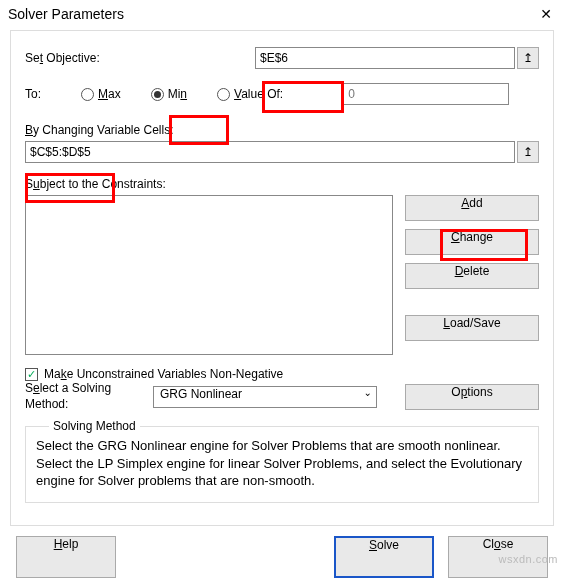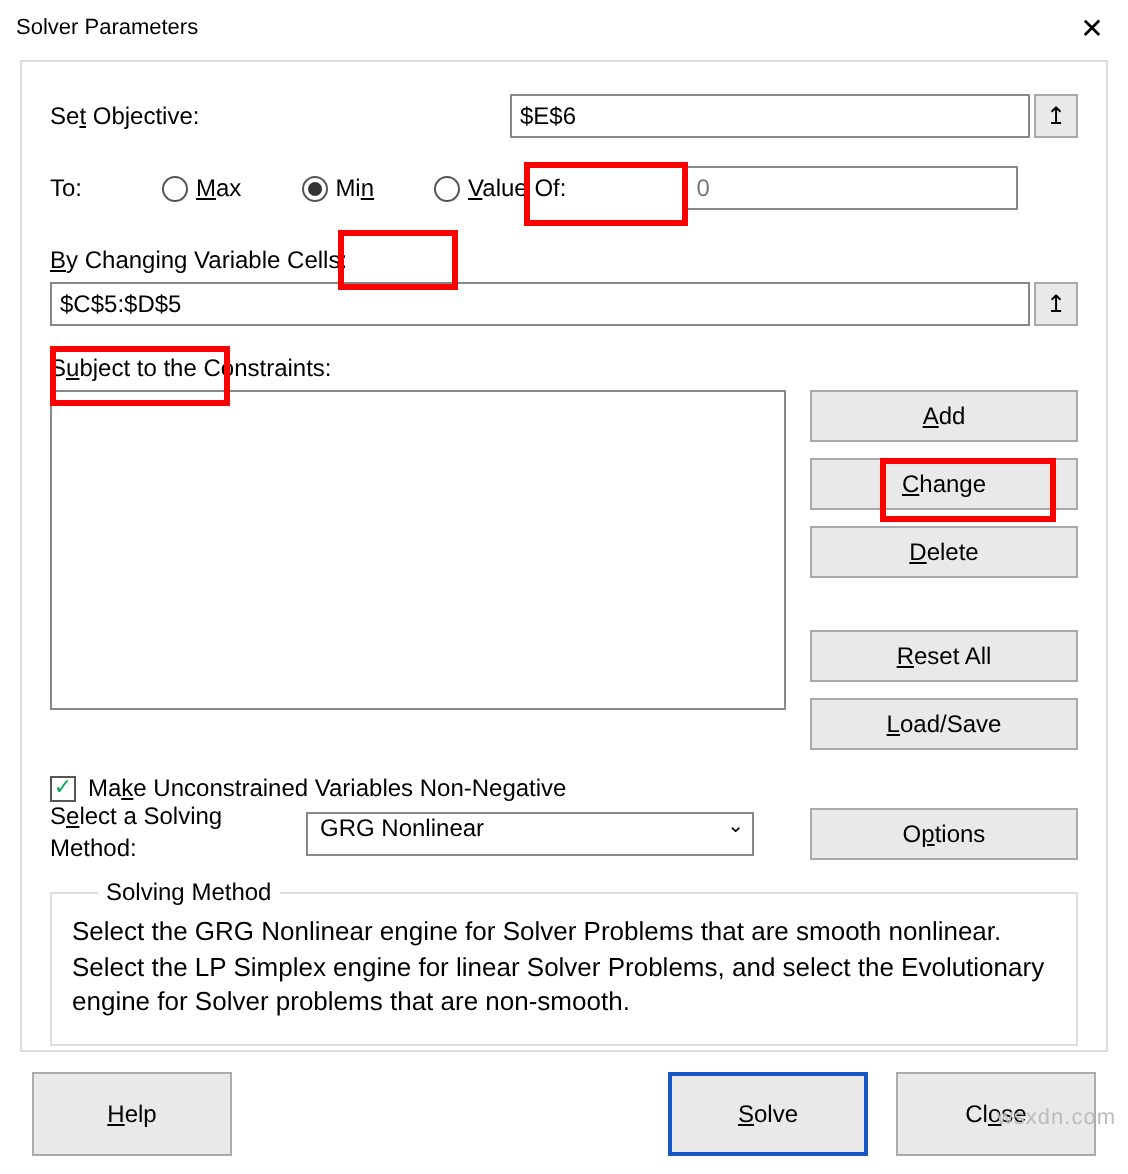--- a/index.html
+++ b/index.html
@@ -12,21 +12,21 @@
     height: 587px;
     overflow: hidden;
     color: #000;
   }
   .titlebar {
     display: flex;
     align-items: center;
     justify-content: space-between;
     padding: 6px 8px 4px 8px;
   }
-  .titlebar .title { font-size: 11px; }
+  .titlebar .title { font-size: 14px; }
   .titlebar .close { font-size: 14px; width: 20px; text-align: center; cursor: default; }
   .outer-group {
     border: 1px solid #ddd;
     margin: 4px 10px 6px 10px;
     padding: 16px 14px 12px 14px;
     position: relative;
     height: 496px;
   }
   .row { display: flex; align-items: center; margin-bottom: 10px; }
   .lbl { width: 90px; }
@@ -87,21 +87,21 @@
     overflow-y: scroll;
   }
   .side-buttons {
     width: 134px;
     display: flex; flex-direction: column; gap: 8px;
   }
   .btn {
     height: 26px;
     border: 1px solid #aaa;
     background: #e9e9e9;
-    display: flex; align-items: center; justify-content: center;
+    display: flex; justify-content: center;
     font-family: inherit; font-size: 12px;
   }
   .btn.wide { width: 134px; }
   .side-buttons .gap { height: 10px; }
   .red-add { left: 429px; top: 198px; width: 88px; height: 32px; }
   .check-row { margin-top: 12px; display: flex; align-items: center; gap: 6px; }
   .checkbox {
     width: 13px; height: 13px; border: 1px solid #555;
     display: inline-flex; align-items: center; justify-content: center;
     font-size: 11px; color: #0a5; line-height: 1;
@@ -198,23 +198,20 @@
           <span><span class="u">A</span><span>dd</span></span>
         </div>
       <div class="btn wide">
           <span><span class="u">C</span><span>hange</span></span>
         </div>
       <div class="btn wide">
           <span><span class="u">D</span><span>elete</span></span>
         </div>
       <div class="gap"></div>
       <div class="btn wide">
-          <span><span class="u">R</span><span>eset All</span></span>
-        </div>
-      <div class="btn wide">
           <span><span class="u">L</span><span>oad/Save</span></span>
         </div>
     </div>
   </div>
 
   <div class="check-row">
     <span class="checkbox">✓</span>
     <span>
       <span>Ma</span><span class="u">k</span><span>e Unconstrained Variables Non-Negative</span>
     </span>

